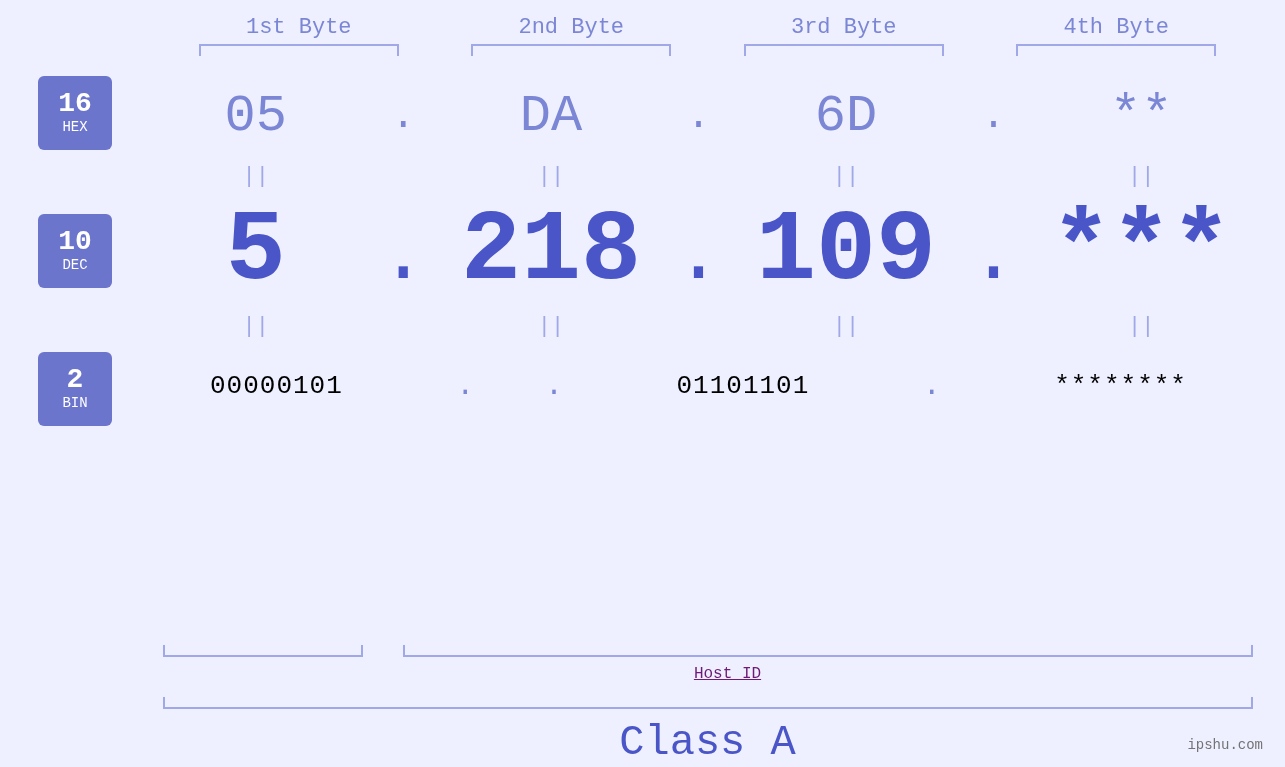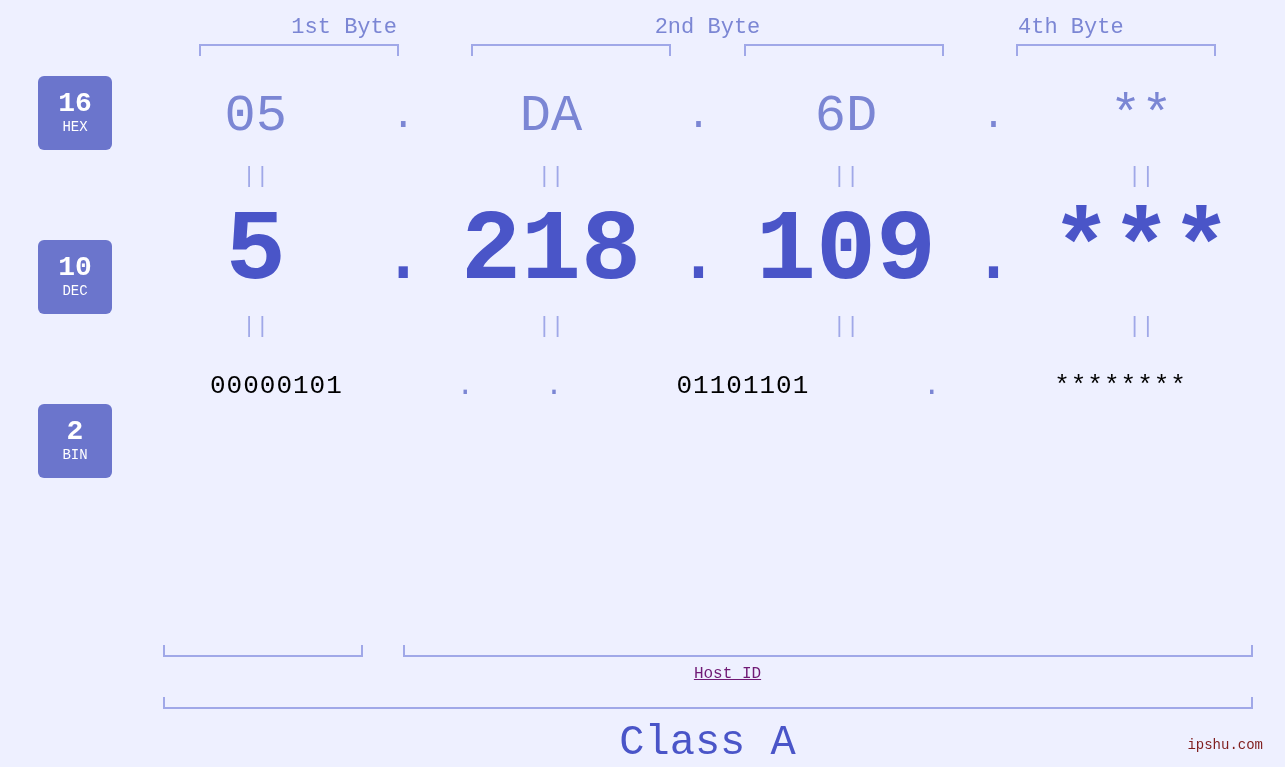--- a/index.html
+++ b/index.html
@@ -65,21 +65,21 @@
       align-items: flex-start;
     }
 
     
     .labels-col {
       display: flex;
       flex-direction: column;
       align-items: flex-start;
       padding-left: 38px;
       padding-top: 10px;
-      gap: 90px;
+      gap: 64px;
     }
 
     .base-badge {
       background: #6b75cc;
       border-radius: 6px;
       color: white;
       width: 74px;
       height: 74px;
       display: flex;
       flex-direction: column;
@@ -286,33 +286,34 @@
       color: #4a55c8;
       font-size: 42px;
       font-family: 'Courier New', Courier, monospace;
       margin-top: 10px;
     }
 
     .watermark {
       position: absolute;
       bottom: 14px;
       right: 22px;
-      color: #7f1d1d;
+      color: #737373;
       font-size: 14px;
       font-family: 'Courier New', Courier, monospace;
     }
   </style>
 </head>
 <body>
 
 <div class="container">
 
   <div class="byte-headers">
     <div class="byte-header">1st Byte</div>
     <div class="byte-header">2nd Byte</div>
+    <div class="byte-header">3rd Byte</div>
     <div class="byte-header">4th Byte</div>
   </div>
 
   <div class="bracket-row">
     <div class="bracket"></div>
     <div class="bracket"></div>
     <div class="bracket"></div>
     <div class="bracket"></div>
   </div>
 

